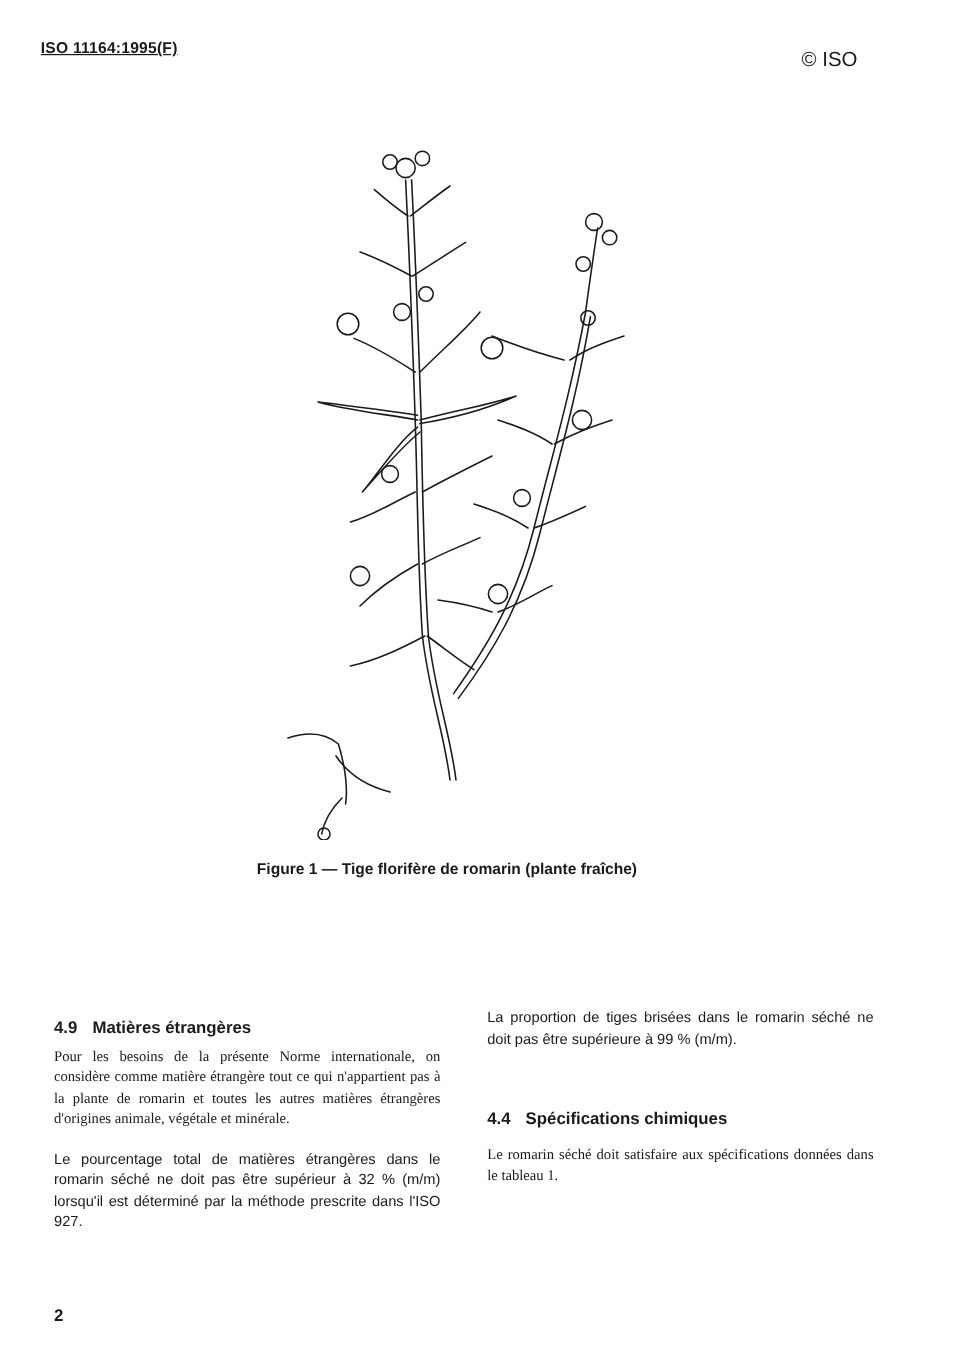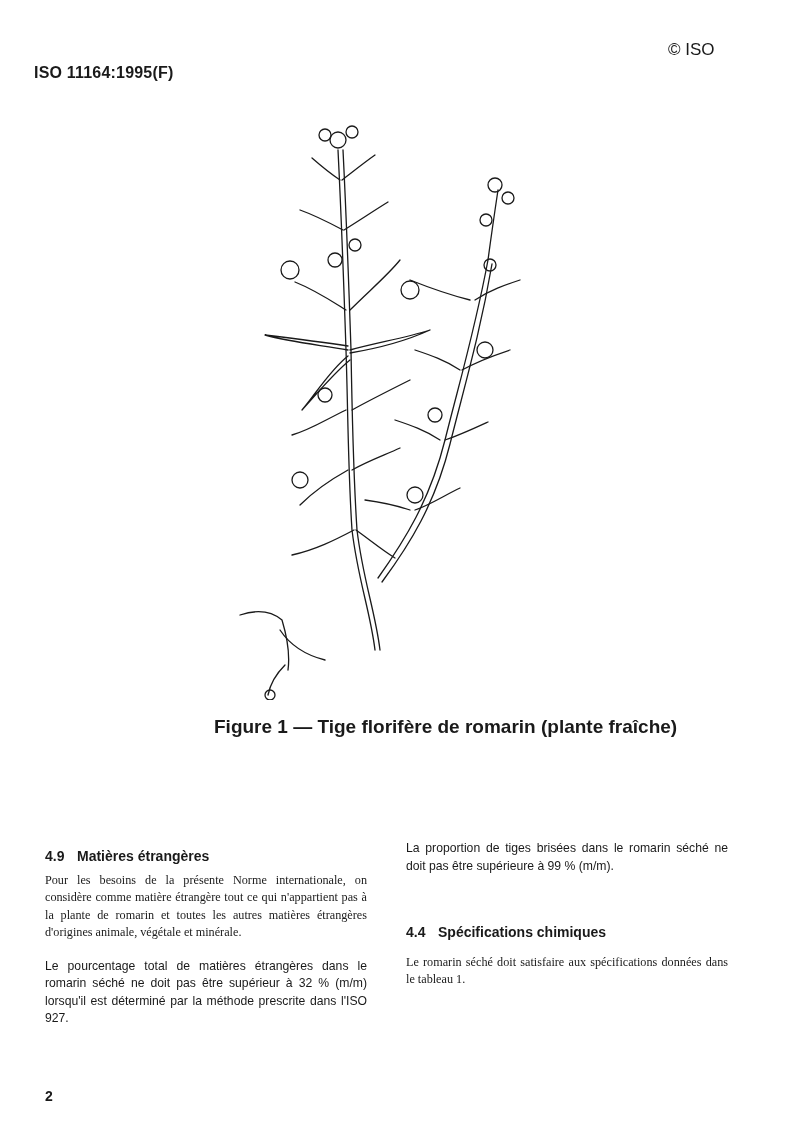--- a/index.html
+++ b/index.html
@@ -1,22 +1,22 @@
 <!DOCTYPE html>
 <html><head>
 <meta charset="utf-8">
 <style>
   html, body { margin: 0; padding: 0; background: #ffffff; }
   body { width: 809px; height: 1133px; position: relative; overflow: hidden;
          font-family: "Liberation Sans", "DejaVu Sans", sans-serif; color: #1a1a1a; }
   .abs { position: absolute; }
-  .std-ref { left: 34px; top: 64px; font-size: 16px; font-weight: bold; letter-spacing: 0.2px; }
+  .std-ref { left: 34px; top: 32px; font-size: 13px; font-weight: bold; letter-spacing: 0.2px; text-decoration: underline; }
   .copyright { left: 668px; top: 40px; font-size: 17px; }
   .figure { left: 230px; top: 110px; width: 310px; height: 590px; }
-  .caption { left: 214px; top: 716px; font-size: 19px; font-weight: bold; }
+  .caption { left: 214px; top: 716px; font-size: 13px; font-weight: bold; }
   .col { width: 322px; font-size: 12.2px; line-height: 17.5px; }
   .col-left { left: 45px; }
   .col-right { left: 406px; }
   .h { font-size: 14px; font-weight: bold; }
   .h .num { display: inline-block; width: 32px; }
   p { margin: 0; text-align: justify; }
   .page-num { left: 45px; top: 1088px; font-size: 14px; font-weight: bold; }
 </style>
 </head>
 <body>

